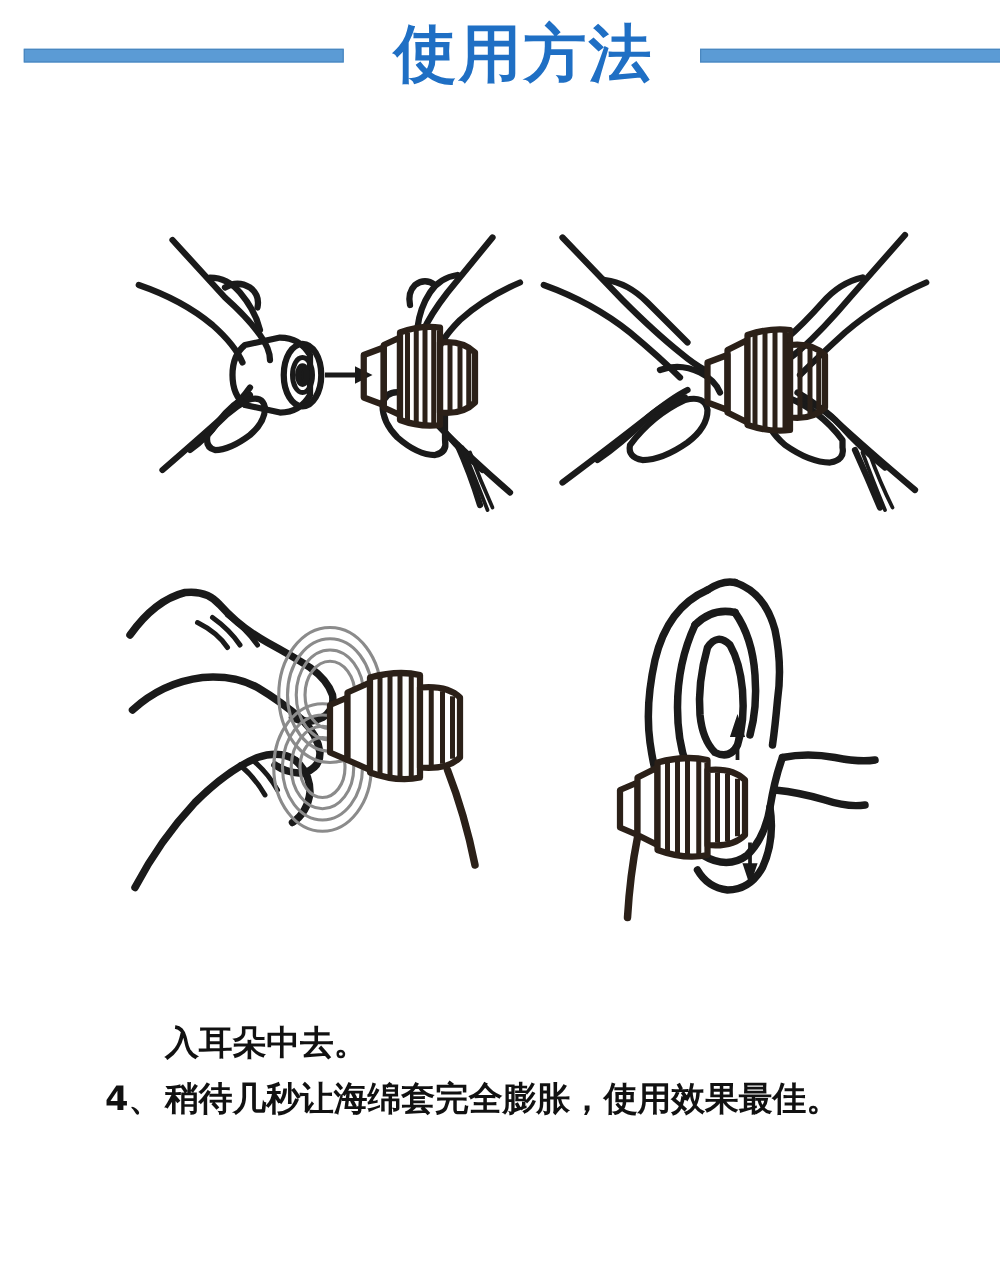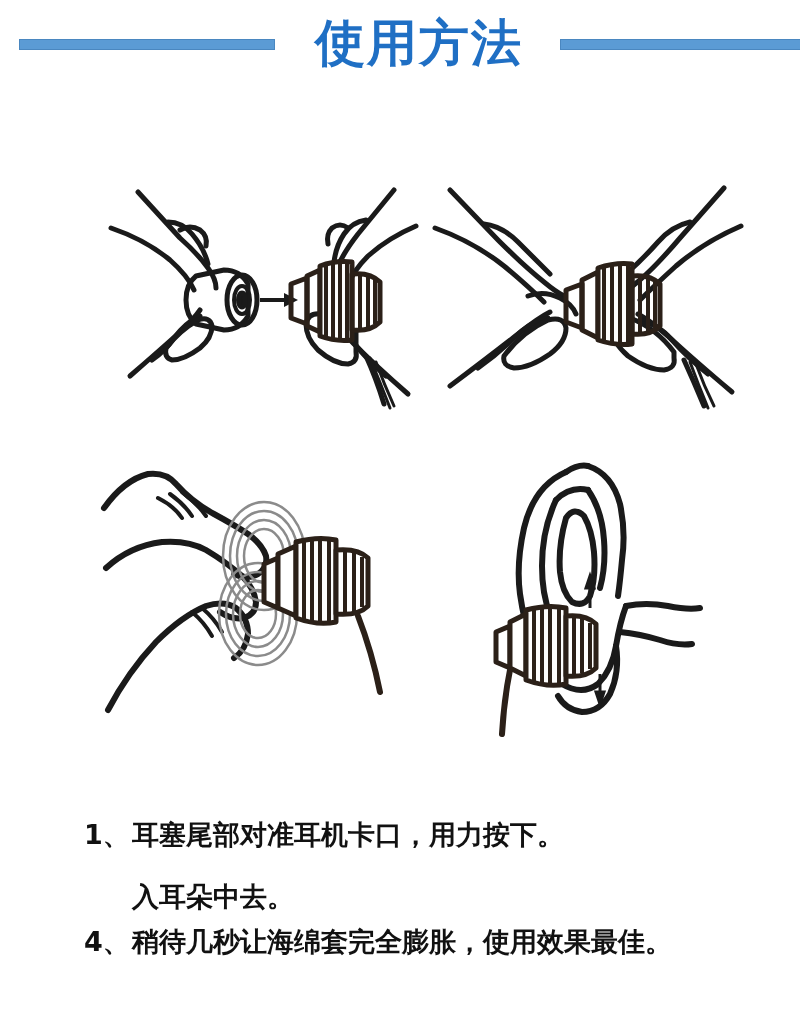--- a/index.html
+++ b/index.html
@@ -99,21 +99,21 @@
     font-size: 27px;
     line-height: 45px;
     color: #111111;
     white-space: nowrap;
     letter-spacing: 0px;
   }
   .instr-line .num {
     display: inline-block;
     width: 48px;
   }
-  .instr-line.cont { padding-left: 48px; margin-top: 17px; }
+  .instr-line.cont { padding-left: 48px; }
   .instr-line.clipped { color: #111111; }
 </style>
 </head>
 <body>
 
 <div class="header">
   <div class="rule rule-left"></div>
   <div class="rule rule-right"></div>
   <div class="header-title">使用方法</div>
 </div>
@@ -327,22 +327,19 @@
         <line x1="130" y1="218" x2="130" y2="240"></line>
         <polygon points="126,236 130,248 134,236"></polygon>
       </g>
     </svg>
 
   </div>
 
 </div>
 
 <div class="instructions">
-  <div class="instr-line">
-    <span class="num">1、</span><span>耳塞尾部对准耳机卡口，用力按下。</span>
-  </div>
   <div class="instr-line cont">
     <span>入耳朵中去。</span>
   </div>
   <div class="instr-line clipped">
     <span class="num">4、</span><span>稍待几秒让海绵套完全膨胀，使用效果最佳。</span>
   </div>
 </div>
 
 </body></html>

